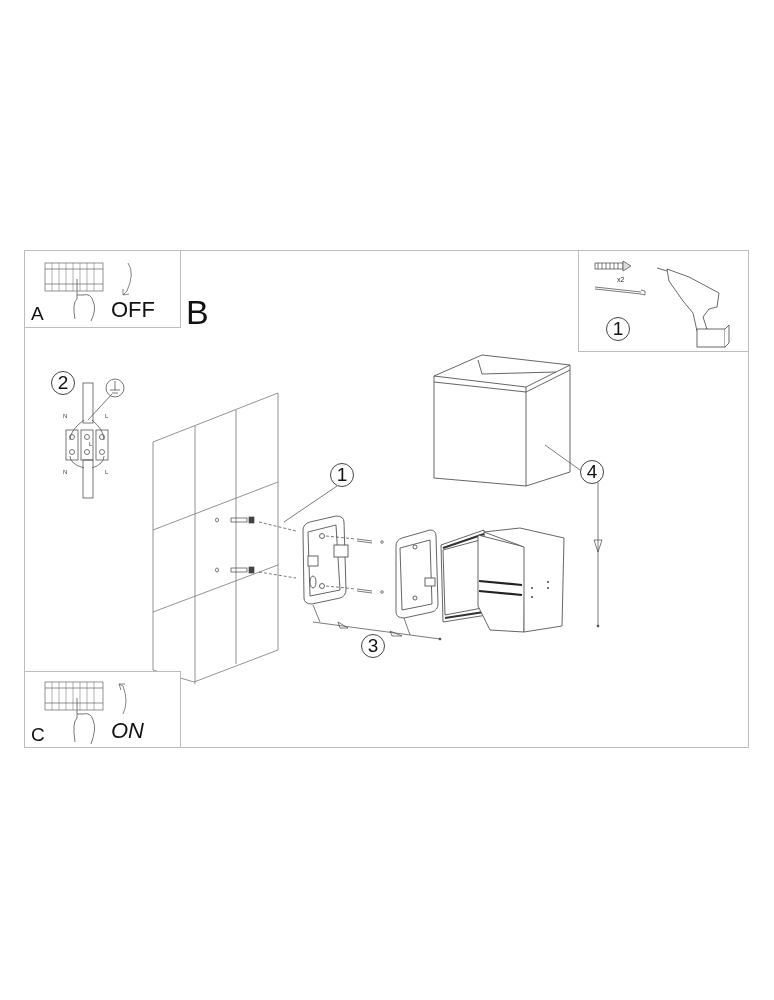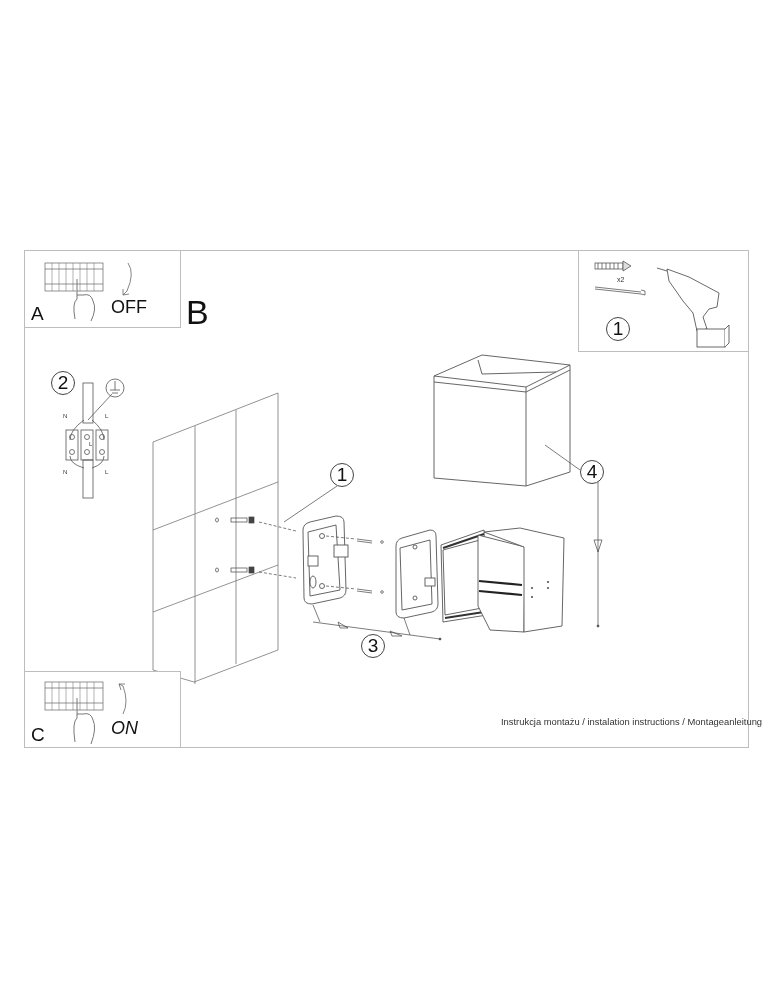--- a/index.html
+++ b/index.html
@@ -4,21 +4,21 @@
 <style>
   html, body { margin:0; padding:0; background:#ffffff; }
   body { width:774px; height:1000px; position:relative; overflow:hidden; font-family:"Liberation Sans", sans-serif; color:#222; }
   .sheet { position:absolute; left:24px; top:250px; width:725px; height:498px; border:1px solid #bdbdbd; box-sizing:border-box; }
   .panel { position:absolute; border:1px solid #bdbdbd; box-sizing:border-box; background:#fff; }
   .panel-a { left:24px; top:250px; width:157px; height:78px; }
   .panel-c { left:24px; top:671px; width:157px; height:77px; }
   .panel-tools { left:578px; top:250px; width:171px; height:102px; }
   .letter { position:absolute; font-size:19px; color:#111; }
   .big-letter { position:absolute; font-size:34px; color:#111; }
-  .state { position:absolute; font-size:18px; color:#111; }
+  .state { position:absolute; font-size:22px; color:#111; }
   .callout { position:absolute; width:24px; height:24px; border:1.2px solid #444; border-radius:50%; box-sizing:border-box; font-size:19px; line-height:22px; text-align:center; color:#111; background:#fff; }
   .caption { position:absolute; left:501px; top:716px; font-size:9.4px; line-height:12.5px; color:#333; white-space:nowrap; }
   .x2 { position:absolute; font-size:7px; color:#333; }
   svg { position:absolute; left:0; top:0; }
 </style>
 </head>
 <body>
 
 <div class="sheet"></div>
 
@@ -221,14 +221,13 @@
     </g>
     <g stroke="#666" stroke-width="0.8" fill="none">
       <path d="M98 42 Q104 30 98 14 L94 12 M94 12 L100 12 M94 12 L96 18"></path>
     </g>
   </svg>
   <span class="letter" style="left:6px;top:52px;">C</span>
   <span class="state" style="left:86px;top:46px;font-style:italic;">ON</span>
 </div>
 
 <div class="caption">
-  <div>Instrukcja montażu / instalation instructions / Montageanleitung</div>
 </div>
 
 </body></html>

